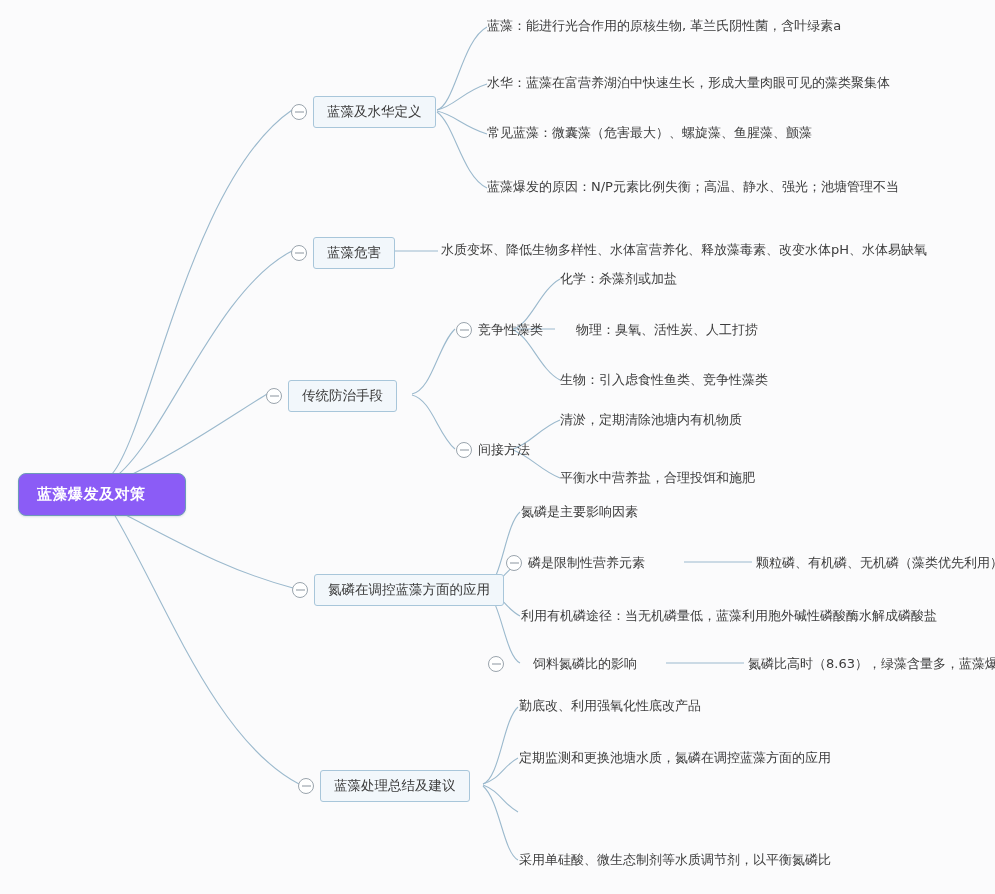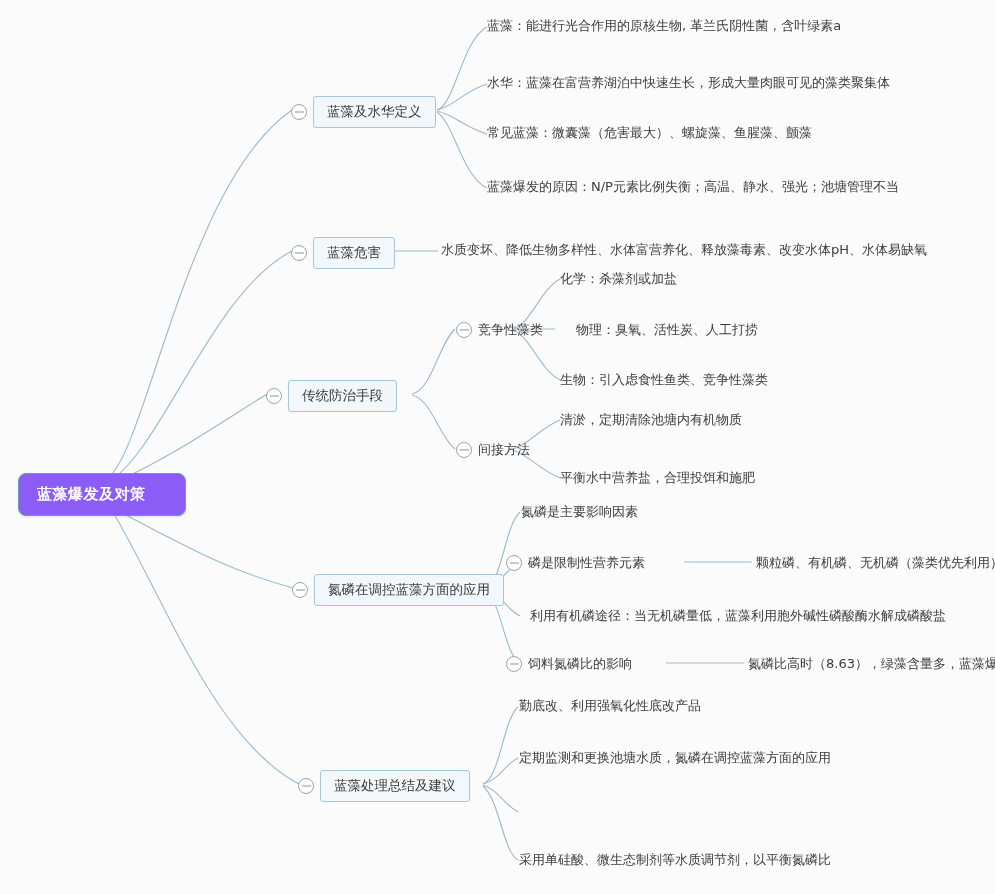--- a/index.html
+++ b/index.html
@@ -203,25 +203,25 @@
   </div>
 
   <div class="node" style="left:506px; top:554px;">
     <span class="toggle"></span>
     <span class="plain">磷是限制性营养元素</span>
   </div>
   <div class="node" style="left:756px; top:554px;">
     <span class="plain">颗粒磷、有机磷、无机磷（藻类优先利用）</span>
   </div>
 
-  <div class="node" style="left:521px; top:607px;margin-left:9px;">
+  <div class="node" style="left:521px; top:607px;">
     <span class="plain">利用有机磷途径：当无机磷量低，蓝藻利用胞外碱性磷酸酶水解成磷酸盐</span>
   </div>
 
-  <div class="node" style="left:506px; top:655px;">
+  <div class="node" style="left:488px; top:655px;gap:23px;">
     <span class="toggle"></span>
     <span class="plain">饲料氮磷比的影响</span>
   </div>
   <div class="node" style="left:748px; top:655px;">
     <span class="plain">氮磷比高时（8.63），绿藻含量多，蓝藻爆发机率小</span>
   </div>
 
   <div class="node" style="left:298px; top:770px;">
     <span class="toggle"></span>
     <span class="branch-box">蓝藻处理总结及建议</span>

